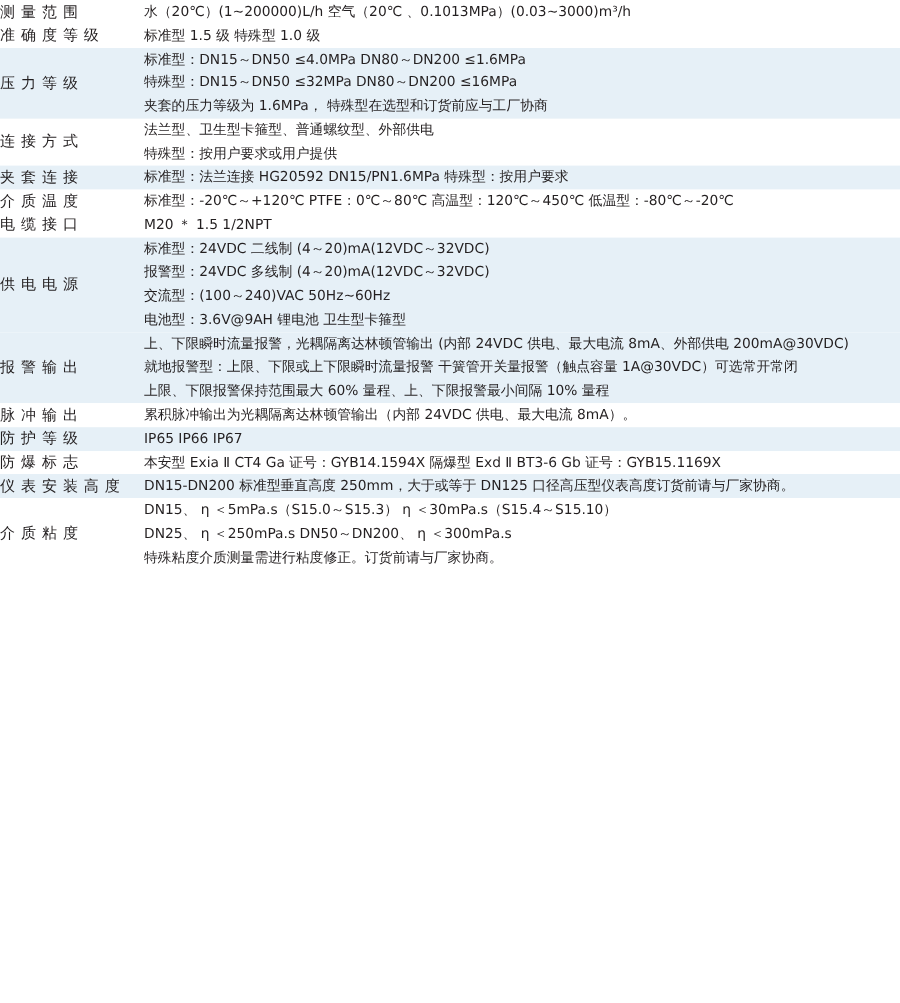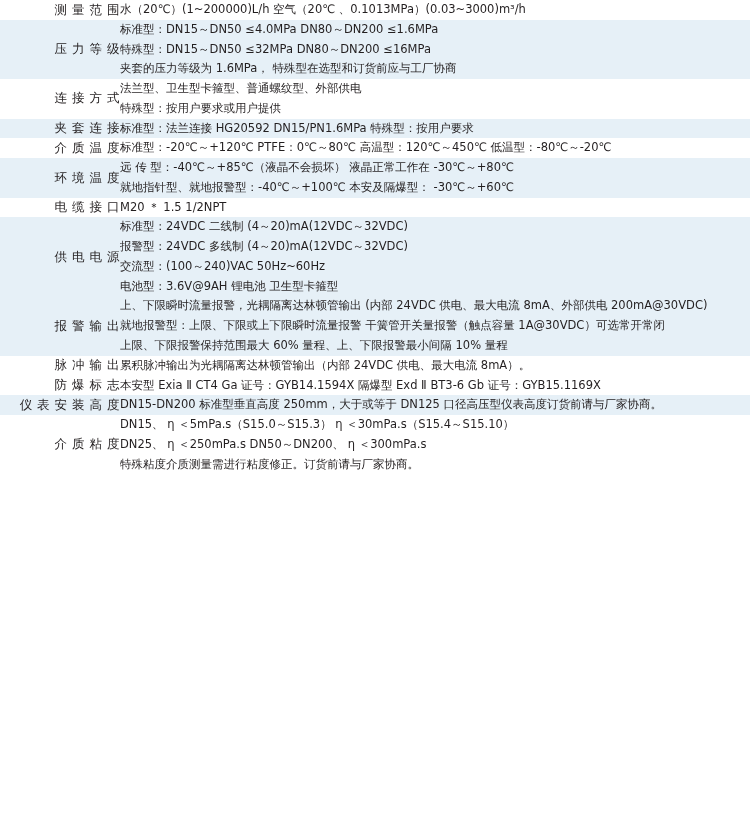--- a/index.html
+++ b/index.html
@@ -25,21 +25,21 @@
     border: none;
   }
   tr.row {
     background: #ffffff;
   }
   tr.row.alt {
     background: #e6f0f7;
   }
   td.label-cell {
     width: 120px;
-    text-align: right;
+    text-align: left;
     font-size: 12.5px;
     color: #231f20;
     letter-spacing: 0.5px;
     padding: 6px 4px;
     line-height: 1.5;
   }
   td.value-cell {
     padding: 6px 10px 6px 10px;
     font-size: 11.5px;
     line-height: 1.72;
@@ -55,20 +55,26 @@
 <body>
 
 <table id="spec-table">
   <tbody>
       <tr class="row">
         <td class="label-cell">测 量 范 围</td>
         <td class="value-cell">
           <div class="line">水（20℃）(1~200000)L/h   空气（20℃ 、0.1013MPa）(0.03~3000)m³/h</div>
         </td>
       </tr>
+      <tr class="row">
+        <td class="label-cell">准 确 度 等 级</td>
+        <td class="value-cell">
+          <div class="line">标准型 1.5 级  特殊型 1.0 级</div>
+        </td>
+      </tr>
       <tr class="row alt">
         <td class="label-cell">压 力 等 级</td>
         <td class="value-cell">
           <div class="line">标准型：DN15～DN50 ≤4.0MPa    DN80～DN200 ≤1.6MPa</div>
           <div class="line">特殊型：DN15～DN50 ≤32MPa    DN80～DN200 ≤16MPa</div>
           <div class="line">夹套的压力等级为 1.6MPa， 特殊型在选型和订货前应与工厂协商</div>
         </td>
       </tr>
       <tr class="row">
         <td class="label-cell">连 接 方 式</td>
@@ -80,27 +86,20 @@
       <tr class="row alt">
         <td class="label-cell">夹 套 连 接</td>
         <td class="value-cell">
           <div class="line">标准型：法兰连接 HG20592 DN15/PN1.6MPa      特殊型：按用户要求</div>
         </td>
       </tr>
       <tr class="row">
         <td class="label-cell">介 质 温 度</td>
         <td class="value-cell">
           <div class="line">标准型：-20℃～+120℃  PTFE：0℃～80℃  高温型：120℃～450℃  低温型：-80℃～-20℃</div>
-        </td>
-      </tr>
-      <tr class="row alt">
-        <td class="label-cell">环 境 温 度</td>
-        <td class="value-cell">
-          <div class="line">远 传 型：-40℃～+85℃（液晶不会损坏）    液晶正常工作在 -30℃～+80℃</div>
-          <div class="line">就地指针型、就地报警型：-40℃～+100℃        本安及隔爆型：      -30℃～+60℃</div>
         </td>
       </tr>
       <tr class="row">
         <td class="label-cell">电 缆 接 口</td>
         <td class="value-cell">
           <div class="line">M20 ＊ 1.5 1/2NPT</div>
         </td>
       </tr>
       <tr class="row alt">
         <td class="label-cell">供 电 电 源</td>
@@ -118,20 +117,26 @@
           <div class="line">就地报警型：上限、下限或上下限瞬时流量报警  干簧管开关量报警（触点容量 1A@30VDC）可选常开常闭</div>
           <div class="line">上限、下限报警保持范围最大 60% 量程、上、下限报警最小间隔 10% 量程</div>
         </td>
       </tr>
       <tr class="row">
         <td class="label-cell">脉 冲 输 出</td>
         <td class="value-cell">
           <div class="line">累积脉冲输出为光耦隔离达林顿管输出（内部 24VDC 供电、最大电流 8mA）。</div>
         </td>
       </tr>
+      <tr class="row alt">
+        <td class="label-cell">防 护 等 级</td>
+        <td class="value-cell">
+          <div class="line">IP65  IP66  IP67</div>
+        </td>
+      </tr>
       <tr class="row">
         <td class="label-cell">防 爆 标 志</td>
         <td class="value-cell">
           <div class="line">本安型 Exia Ⅱ CT4 Ga 证号：GYB14.1594X 隔爆型 Exd Ⅱ BT3-6 Gb 证号：GYB15.1169X</div>
         </td>
       </tr>
       <tr class="row alt">
         <td class="label-cell">仪 表 安 装 高 度</td>
         <td class="value-cell">
           <div class="line">DN15-DN200 标准型垂直高度 250mm，大于或等于 DN125 口径高压型仪表高度订货前请与厂家协商。</div>

